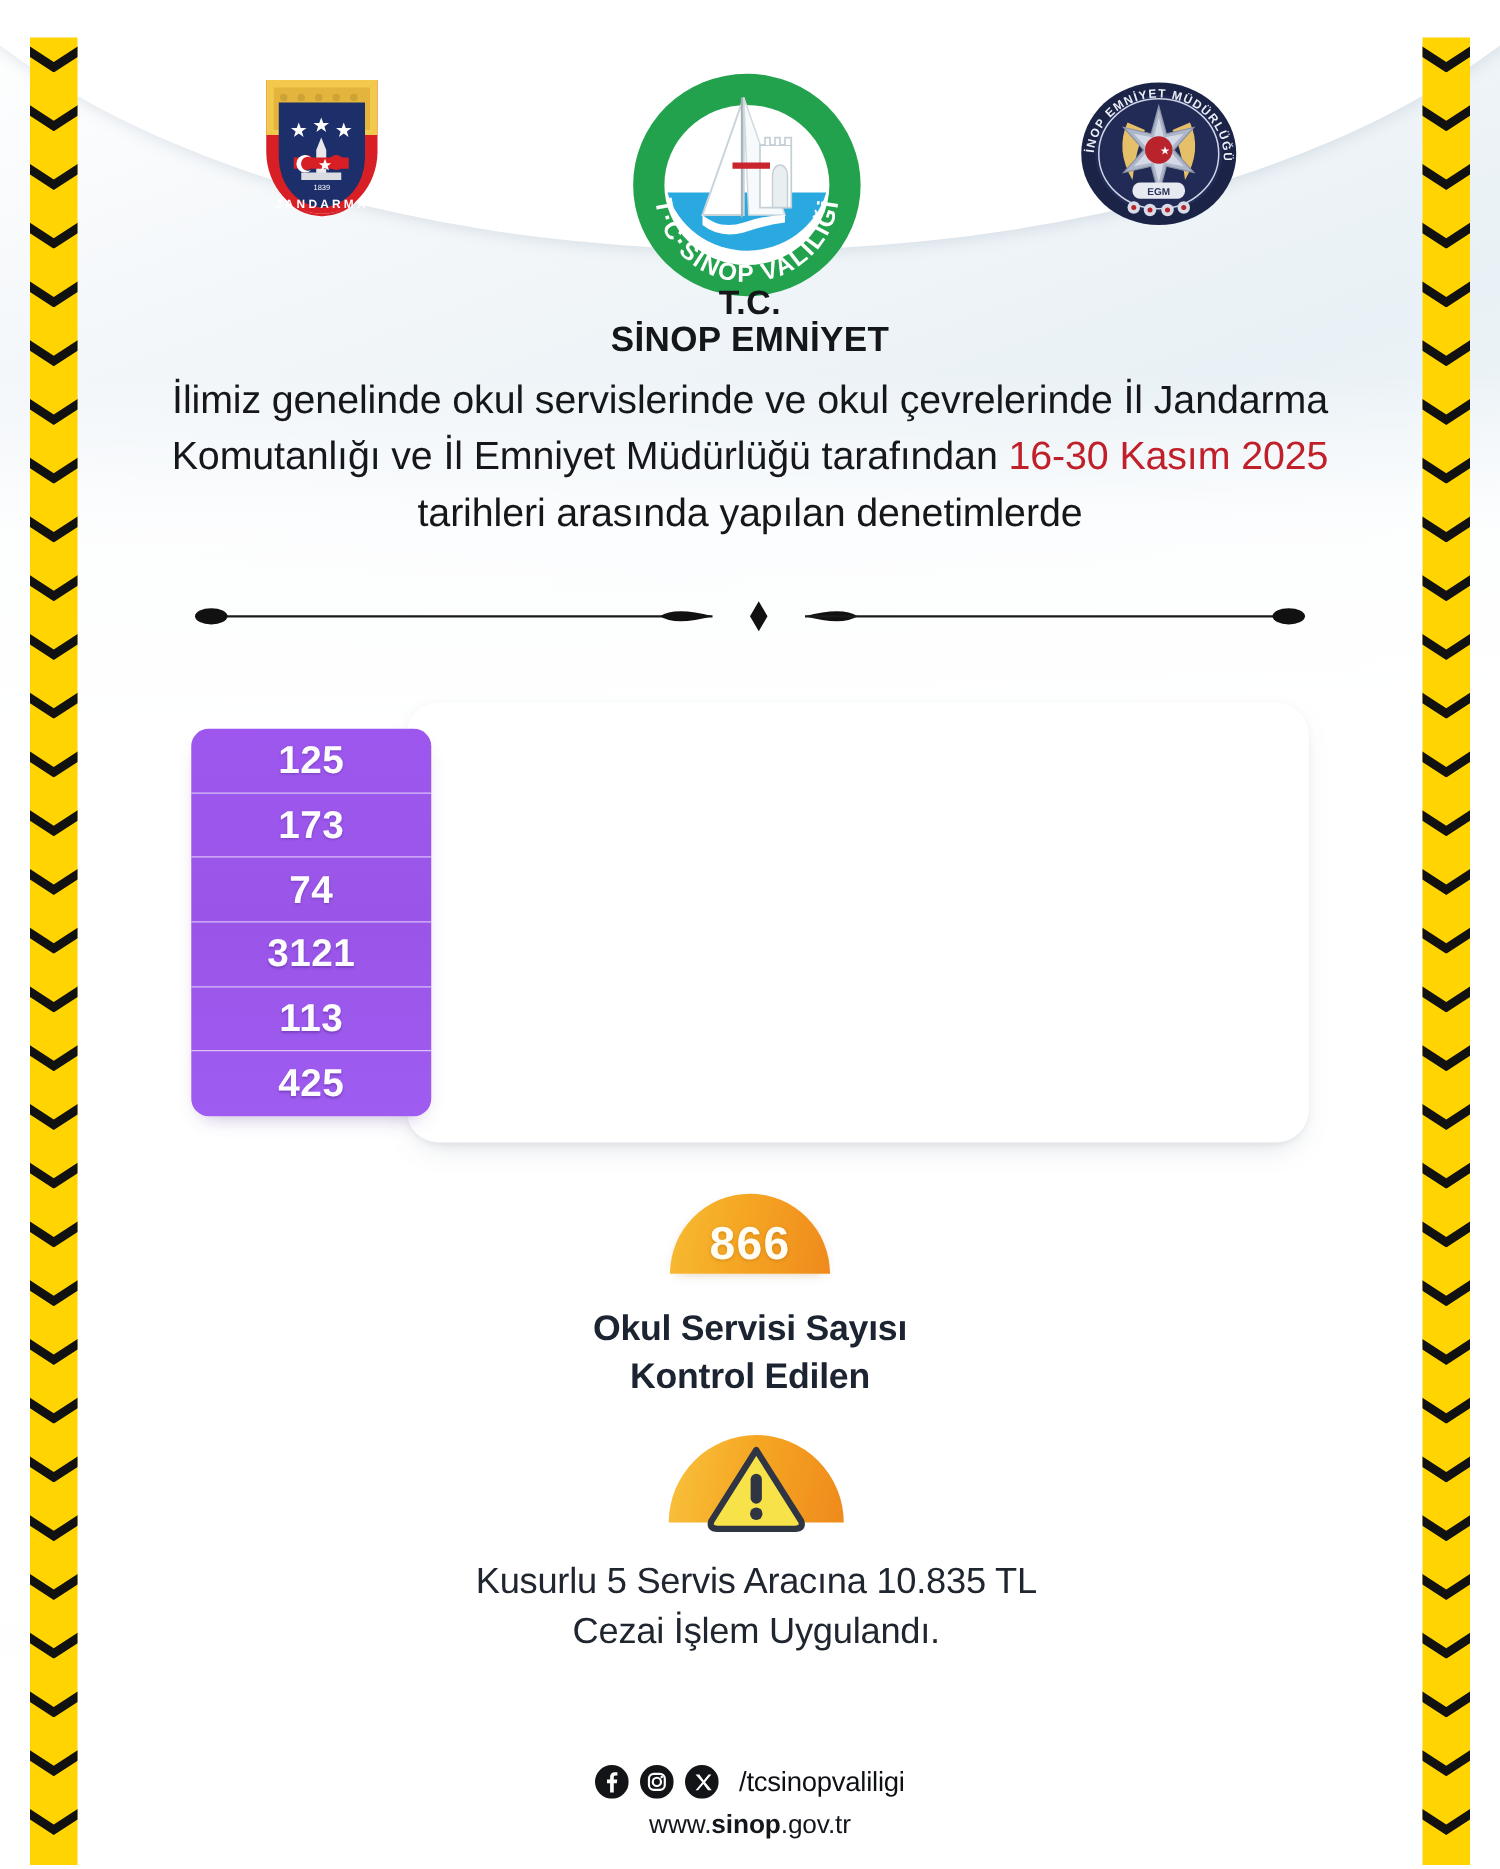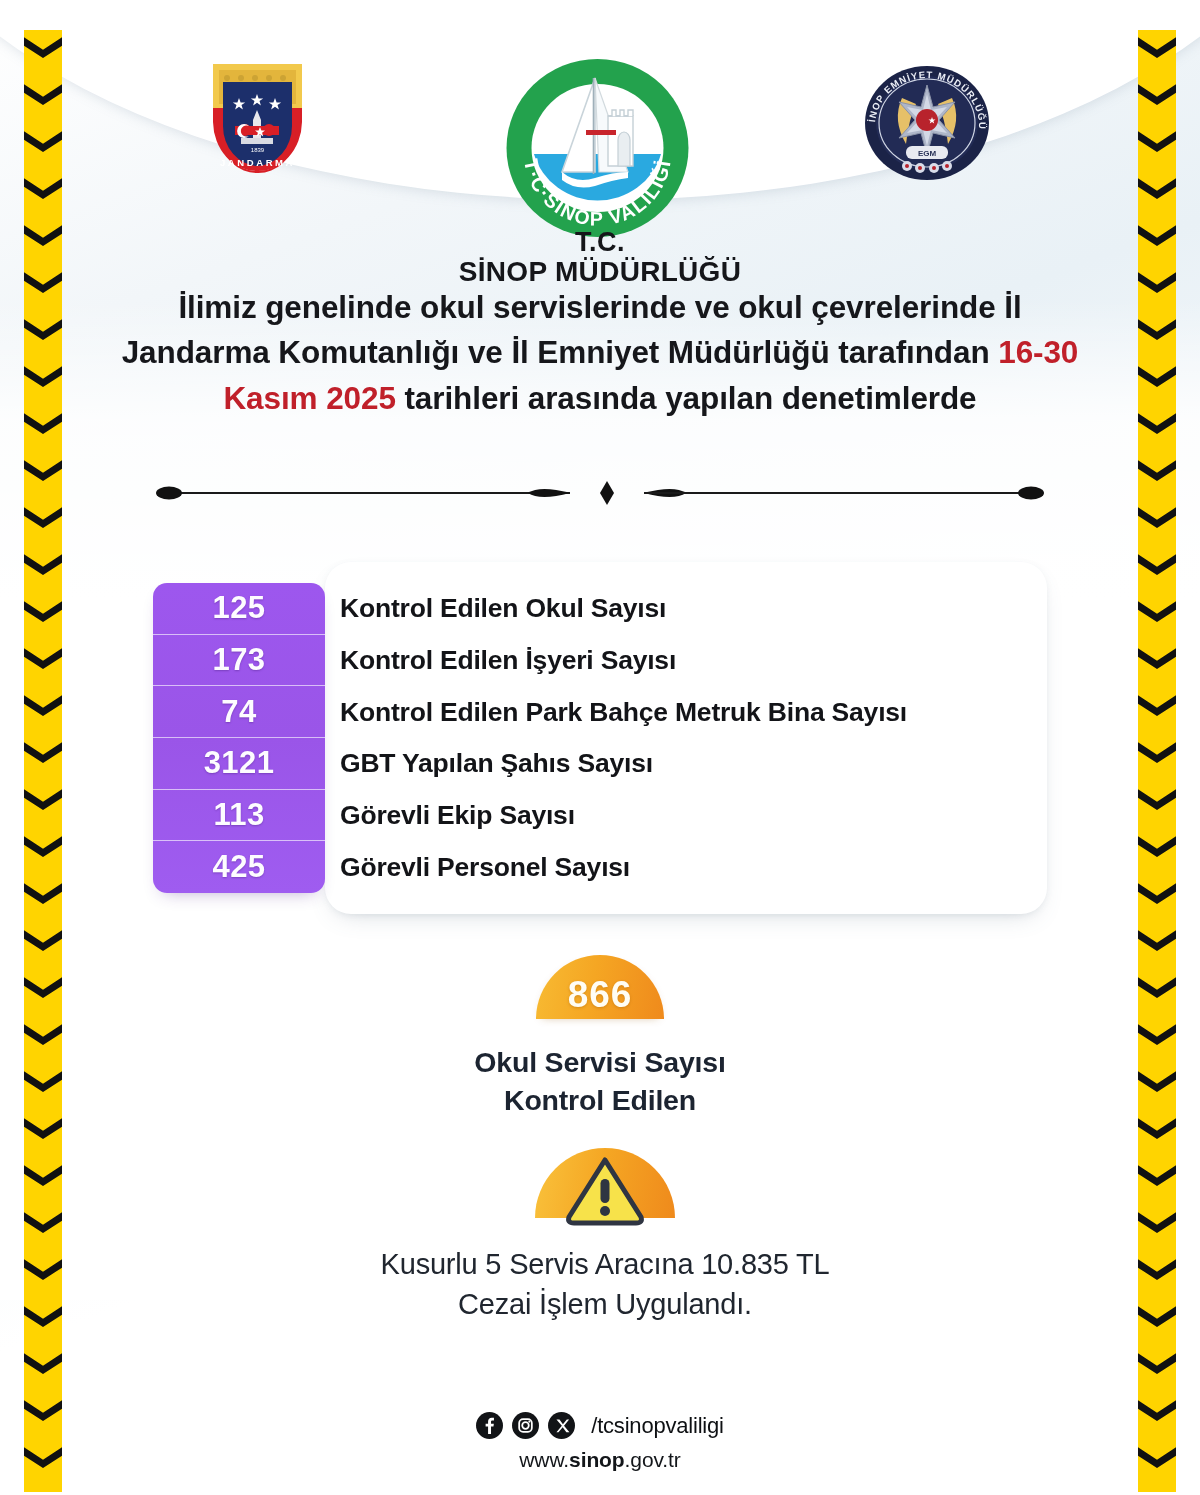--- a/index.html
+++ b/index.html
@@ -62,43 +62,43 @@
     position:absolute;top:228px;left:0;right:0;
     text-align:center;
     color:#15161a;
     font-weight:bold;
     line-height:1.06;
   }
   .tc-line1{font-size:27px;letter-spacing:.5px;}
   .tc-line2{font-size:28px;letter-spacing:.3px;}
 
   .headline{
-    position:absolute;top:285px;left:110px;right:110px;
+    position:absolute;top:297px;left:110px;right:110px;
     text-align:center;
     font-size:31.5px;
-    font-weight:bold;
+    font-weight:normal;
     color:#16171b;
     line-height:1.44;
     letter-spacing:-.1px;
   }
   .headline .date{color:#c0202a;}
 
   
   .divider{position:absolute;top:478px;left:155px;width:890px;height:30px;}
 
   
   .stats-card{
     position:absolute;left:325px;top:562px;width:722px;height:352px;
     background:#ffffff;
     border-radius:26px;
     box-shadow:0 10px 26px -12px rgba(90,110,130,.30), 0 2px 8px -3px rgba(90,110,130,.18);
   }
   
   .stats-badges{
-    position:absolute;left:153px;top:583px;width:172px;height:310px;
+    position:absolute;left:153px;top:583px;width:192px;height:310px;
     background:linear-gradient(180deg,#9d57ee 0%,#9a55e8 50%,#9f5cf0 100%);
     border-radius:14px;
     box-shadow:0 8px 18px -10px rgba(80,40,140,.45);
     overflow:hidden;
   }
   .badge{
     height:51.666px;
     display:flex;align-items:center;justify-content:center;
     color:#fdfcff;
     font-size:31px;
@@ -328,21 +328,21 @@
       </g>
       <path id="arcEm" d="M 13 62 a 52 48 0 0 1 104 0" fill="none"></path>
       <text font-size="9.5" font-weight="bold" fill="#eceff7" letter-spacing="1.1" font-family="Liberation Sans, sans-serif">
         <textPath href="#arcEm" startOffset="50%" text-anchor="middle">SİNOP EMNİYET MÜDÜRLÜĞÜ</textPath>
       </text>
     </svg>
   </div>
 
   <div class="tc-block">
     <div class="tc-line1">T.C.</div>
-    <div class="tc-line2">SİNOP MÜDÜRLÜĞÜ</div>
+    <div class="tc-line2">SİNOP EMNİYET</div>
   </div>
 
   <div class="headline">
     <span>İlimiz genelinde okul servislerinde ve okul çevrelerinde İl Jandarma Komutanlığı ve İl Emniyet Müdürlüğü tarafından </span><span class="date">16-30 Kasım 2025</span><span> tarihleri arasında yapılan denetimlerde</span>
   </div>
 
   <svg class="divider" viewBox="0 0 890 30">
     <line x1="10" y1="15" x2="415" y2="15" stroke="#1a1a1a" stroke-width="1.8"></line>
     <ellipse cx="14" cy="15" rx="13" ry="6.5" fill="#111"></ellipse>
     <path d="M415 15 q-30 -8 -42 0 q12 8 42 0 Z" fill="#111"></path>
@@ -355,28 +355,20 @@
   </svg>
 
   <div class="stats-card"></div>
   <div class="stats-badges" id="badges">
       <div class="badge">125</div>
       <div class="badge">173</div>
       <div class="badge">74</div>
       <div class="badge">3121</div>
       <div class="badge">113</div>
       <div class="badge">425</div>
-    </div>
-  <div class="stats-labels" id="labels">
-      <div class="stat-label">Kontrol Edilen Okul Sayısı</div>
-      <div class="stat-label">Kontrol Edilen İşyeri Sayısı</div>
-      <div class="stat-label">Kontrol Edilen Park Bahçe Metruk Bina Sayısı</div>
-      <div class="stat-label">GBT Yapılan Şahıs Sayısı</div>
-      <div class="stat-label">Görevli Ekip Sayısı</div>
-      <div class="stat-label">Görevli Personel Sayısı</div>
     </div>
 
   <div class="dome-wrap">
     <div class="dome">
       <div class="num">866</div>
     </div>
     <div class="dome-caption">
       <div>Okul Servisi Sayısı</div>
       <div>Kontrol Edilen</div>
     </div>

